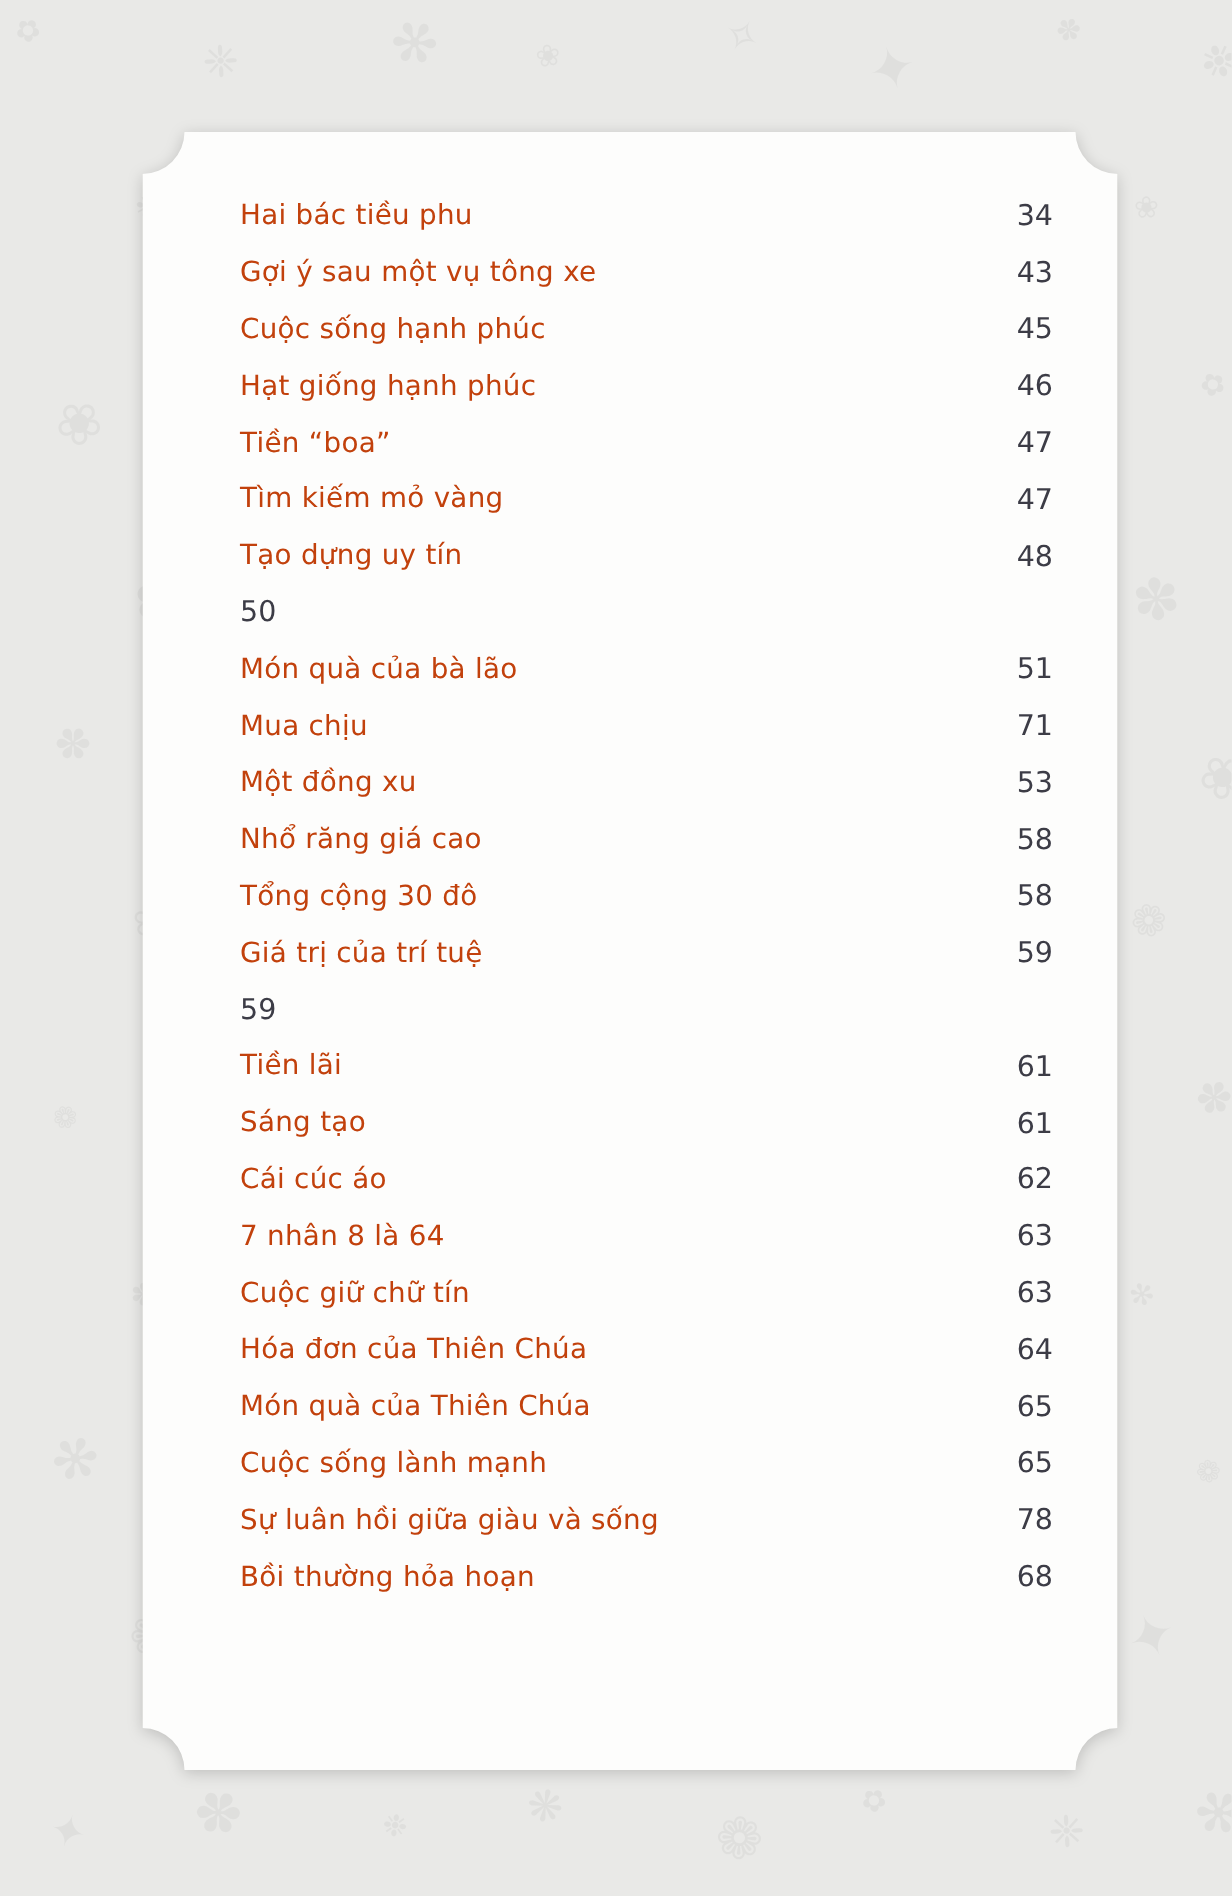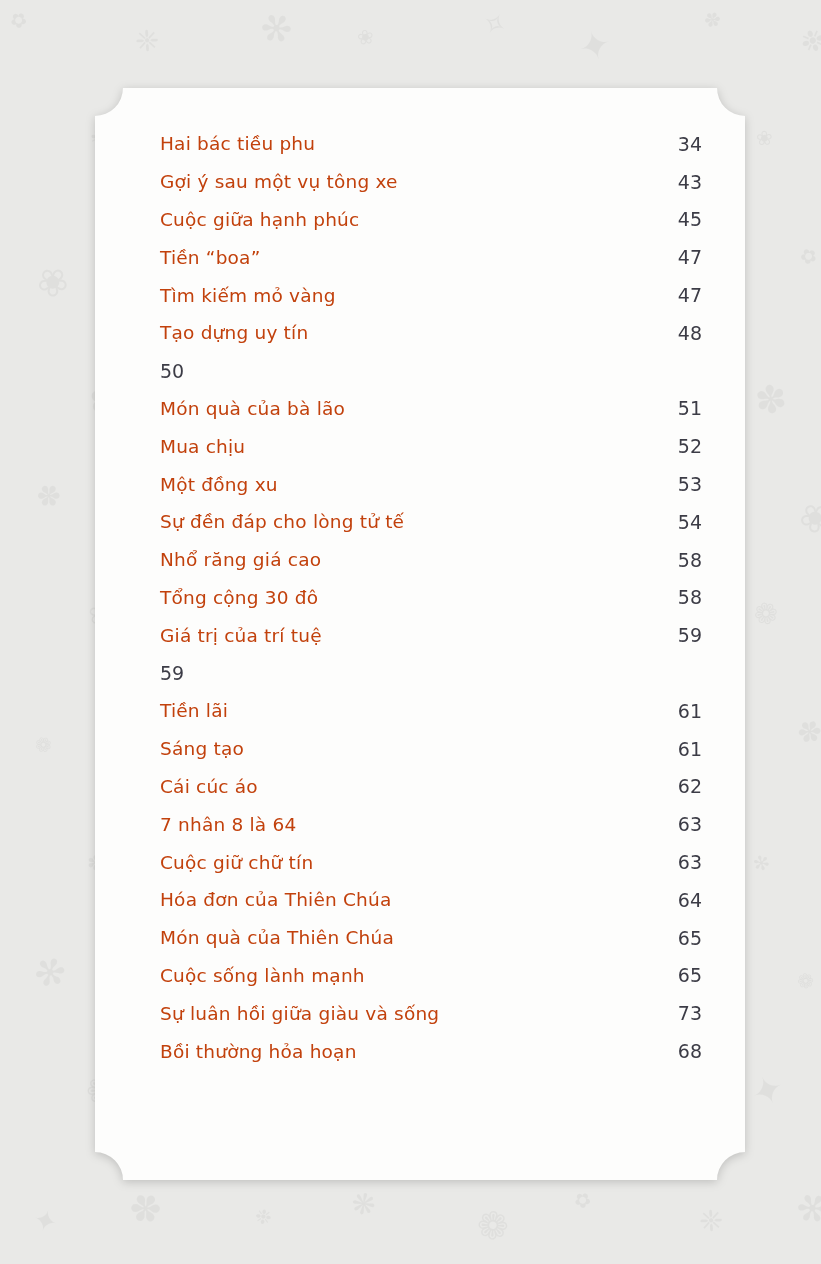--- a/index.html
+++ b/index.html
@@ -157,22 +157,26 @@
 <div class="content">
     <div class="toc-row">
       <span class="toc-title">Hai bác tiều phu</span>
       <span class="toc-page">34</span>
     </div>
     <div class="toc-row">
       <span class="toc-title">Gợi ý sau một vụ tông xe</span>
       <span class="toc-page">43</span>
     </div>
     <div class="toc-row">
-      <span class="toc-title">Cuộc giữa hạnh phúc</span>
+      <span class="toc-title">Cuộc sống hạnh phúc</span>
       <span class="toc-page">45</span>
+    </div>
+    <div class="toc-row">
+      <span class="toc-title">Hạt giống hạnh phúc</span>
+      <span class="toc-page">46</span>
     </div>
     <div class="toc-row">
       <span class="toc-title">Tiền “boa”</span>
       <span class="toc-page">47</span>
     </div>
     <div class="toc-row">
       <span class="toc-title">Tìm kiếm mỏ vàng</span>
       <span class="toc-page">47</span>
     </div>
     <div class="toc-row">
@@ -181,31 +185,27 @@
     </div>
     <div class="toc-row">
       <span class="toc-page">50</span>
     </div>
     <div class="toc-row">
       <span class="toc-title">Món quà của bà lão</span>
       <span class="toc-page">51</span>
     </div>
     <div class="toc-row">
       <span class="toc-title">Mua chịu</span>
-      <span class="toc-page">52</span>
+      <span class="toc-page">71</span>
     </div>
     <div class="toc-row">
       <span class="toc-title">Một đồng xu</span>
       <span class="toc-page">53</span>
     </div>
     <div class="toc-row">
-      <span class="toc-title">Sự đền đáp cho lòng tử tế</span>
-      <span class="toc-page">54</span>
-    </div>
-    <div class="toc-row">
       <span class="toc-title">Nhổ răng giá cao</span>
       <span class="toc-page">58</span>
     </div>
     <div class="toc-row">
       <span class="toc-title">Tổng cộng 30 đô</span>
       <span class="toc-page">58</span>
     </div>
     <div class="toc-row">
       <span class="toc-title">Giá trị của trí tuệ</span>
       <span class="toc-page">59</span>
@@ -240,19 +240,19 @@
     <div class="toc-row">
       <span class="toc-title">Món quà của Thiên Chúa</span>
       <span class="toc-page">65</span>
     </div>
     <div class="toc-row">
       <span class="toc-title">Cuộc sống lành mạnh</span>
       <span class="toc-page">65</span>
     </div>
     <div class="toc-row">
       <span class="toc-title">Sự luân hồi giữa giàu và sống</span>
-      <span class="toc-page">73</span>
+      <span class="toc-page">78</span>
     </div>
     <div class="toc-row">
       <span class="toc-title">Bồi thường hỏa hoạn</span>
       <span class="toc-page">68</span>
     </div>
   </div>
 
 </body></html>

